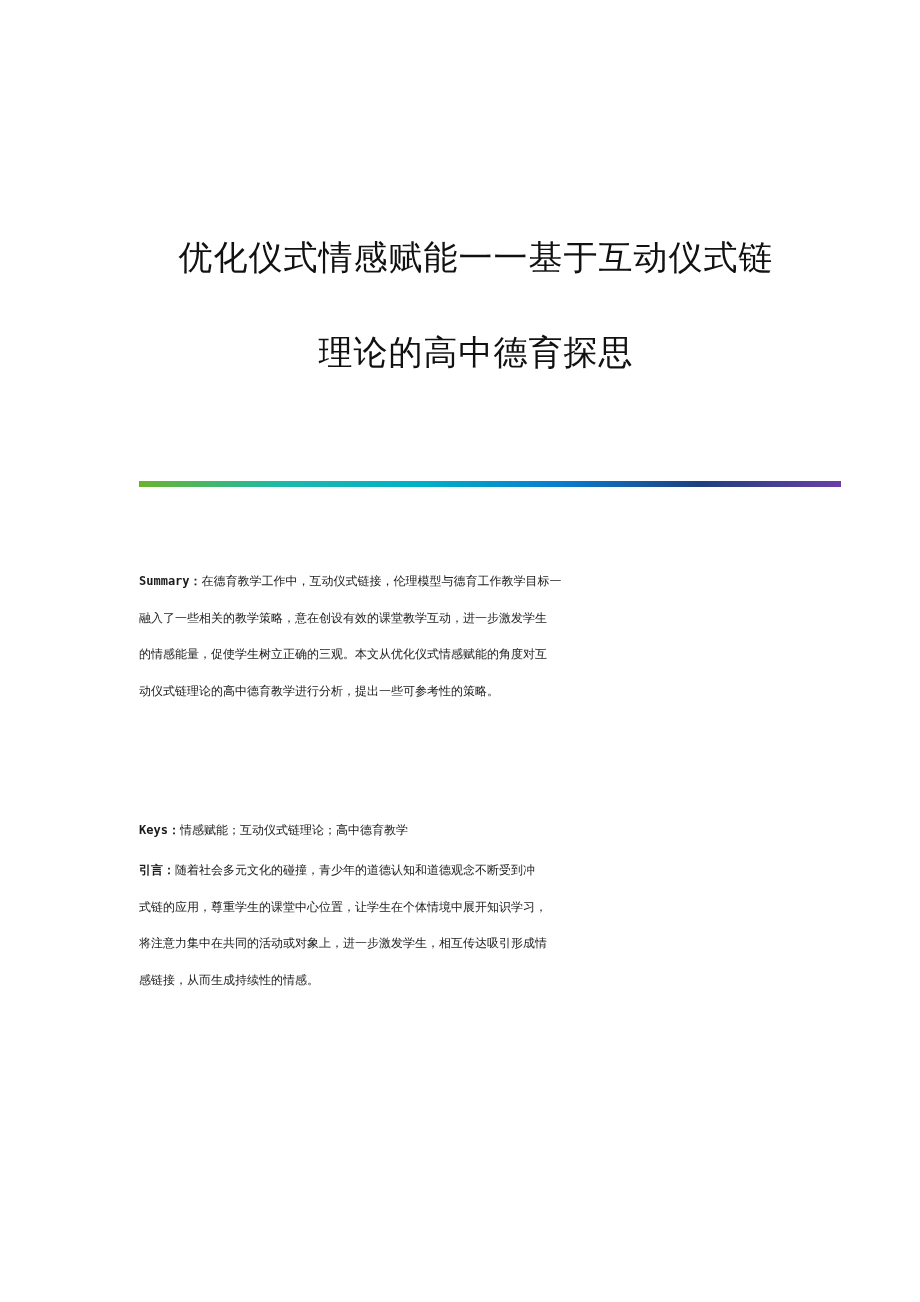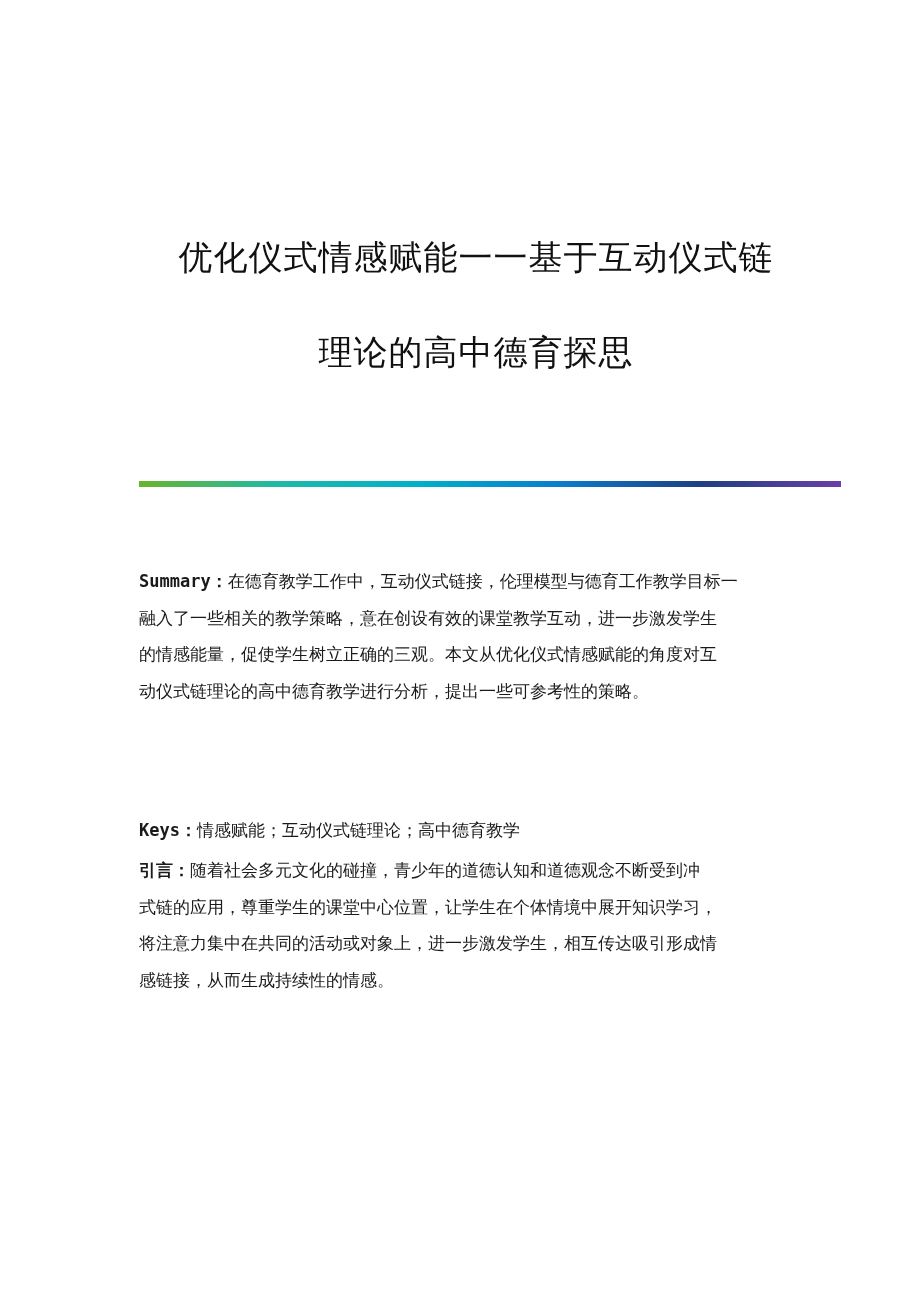--- a/index.html
+++ b/index.html
@@ -36,21 +36,21 @@
       top: 481px;
       width: 702px;
       height: 6px;
     }
 
     .para {
       position: absolute;
       left: 139px;
       width: 650px;
       font-family: "DejaVu Sans", "Liberation Sans", sans-serif;
-      font-size: 17px;
+      font-size: 12px;
       line-height: 36.5px;
       color: #1a1a1a;
       margin: 0;
     }
     .para .line {
       display: block;
       white-space: nowrap;
       height: 36.5px;
     }
     .label {

